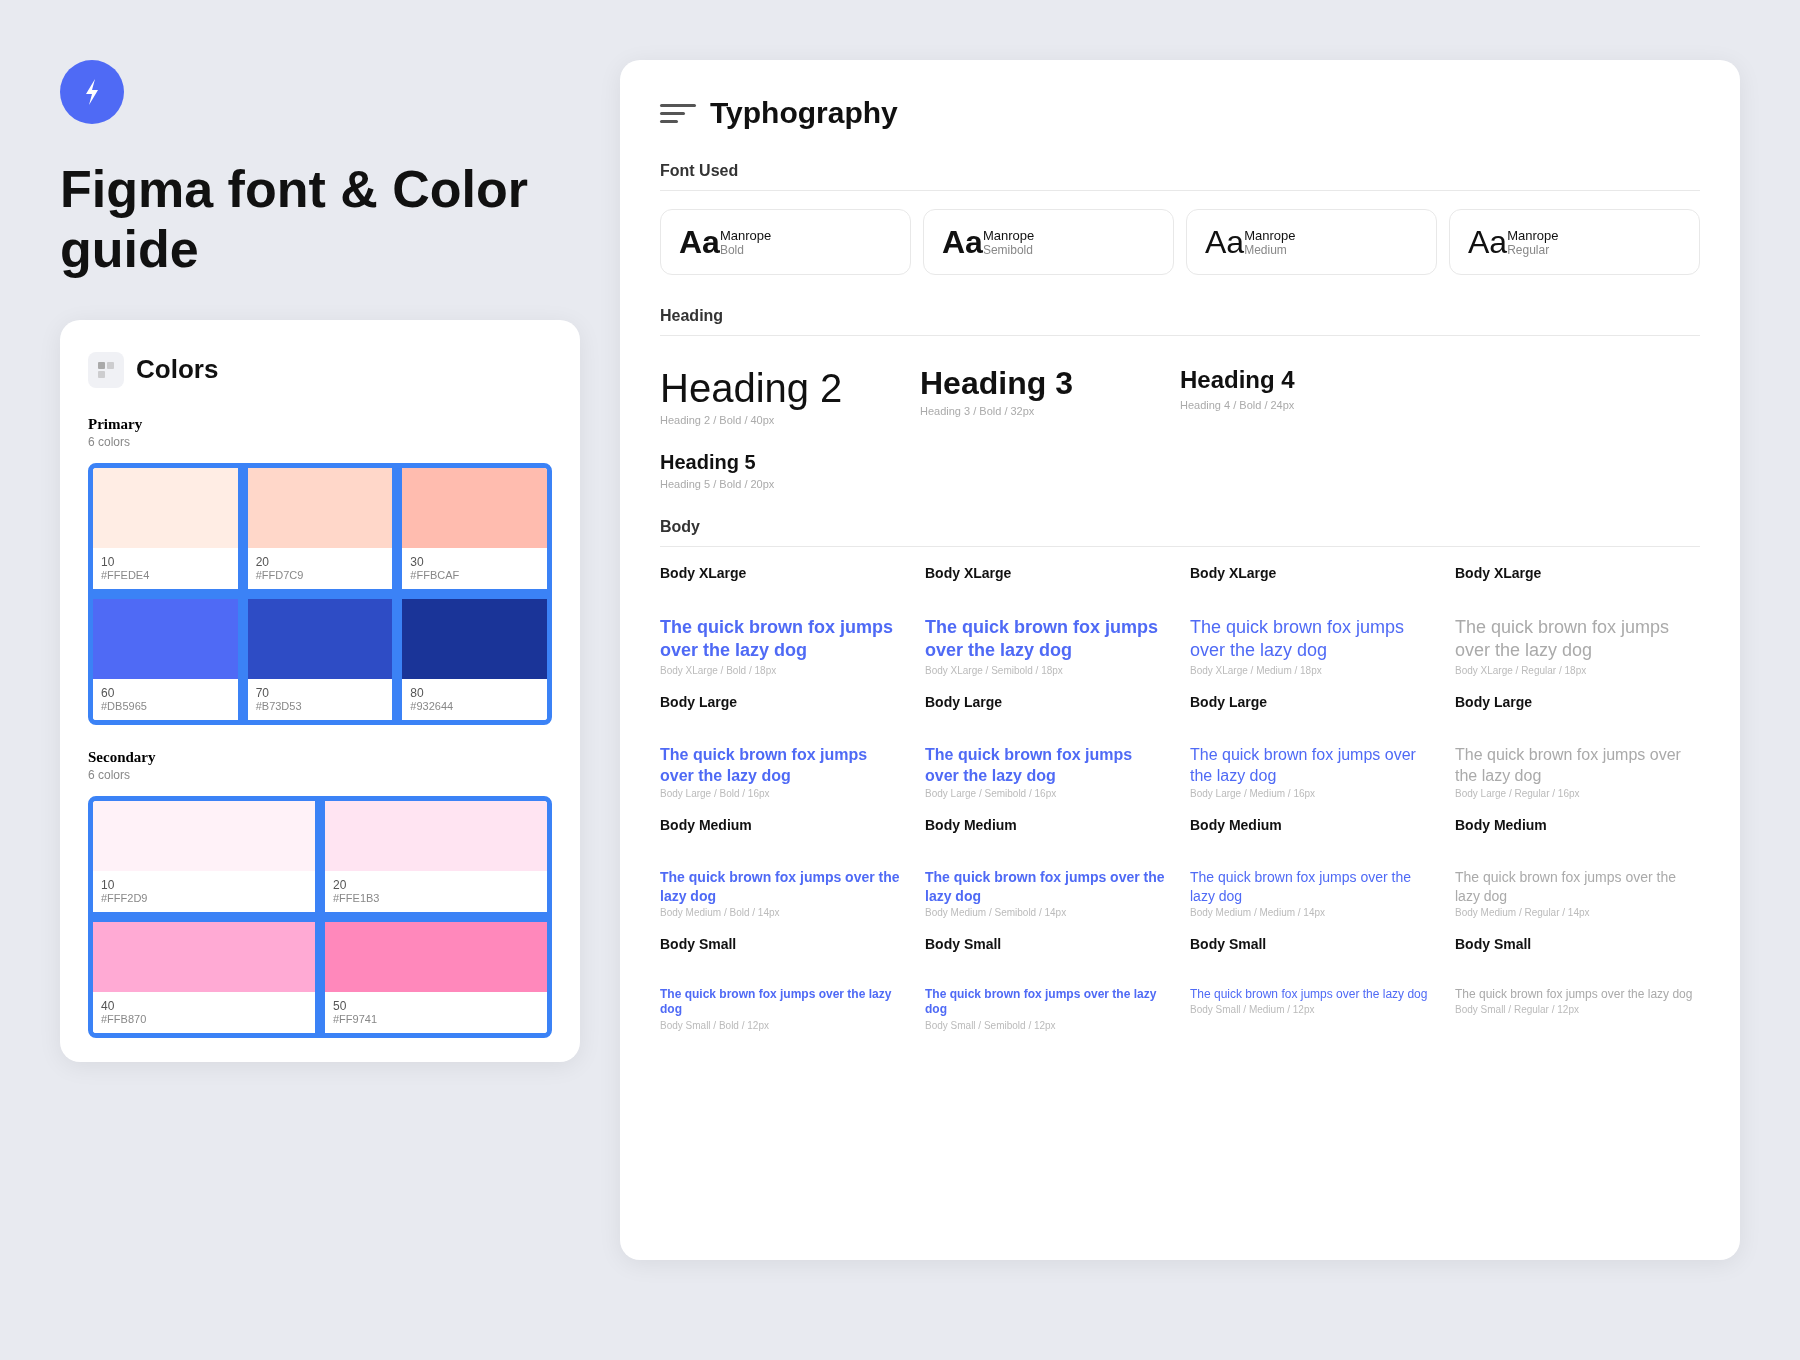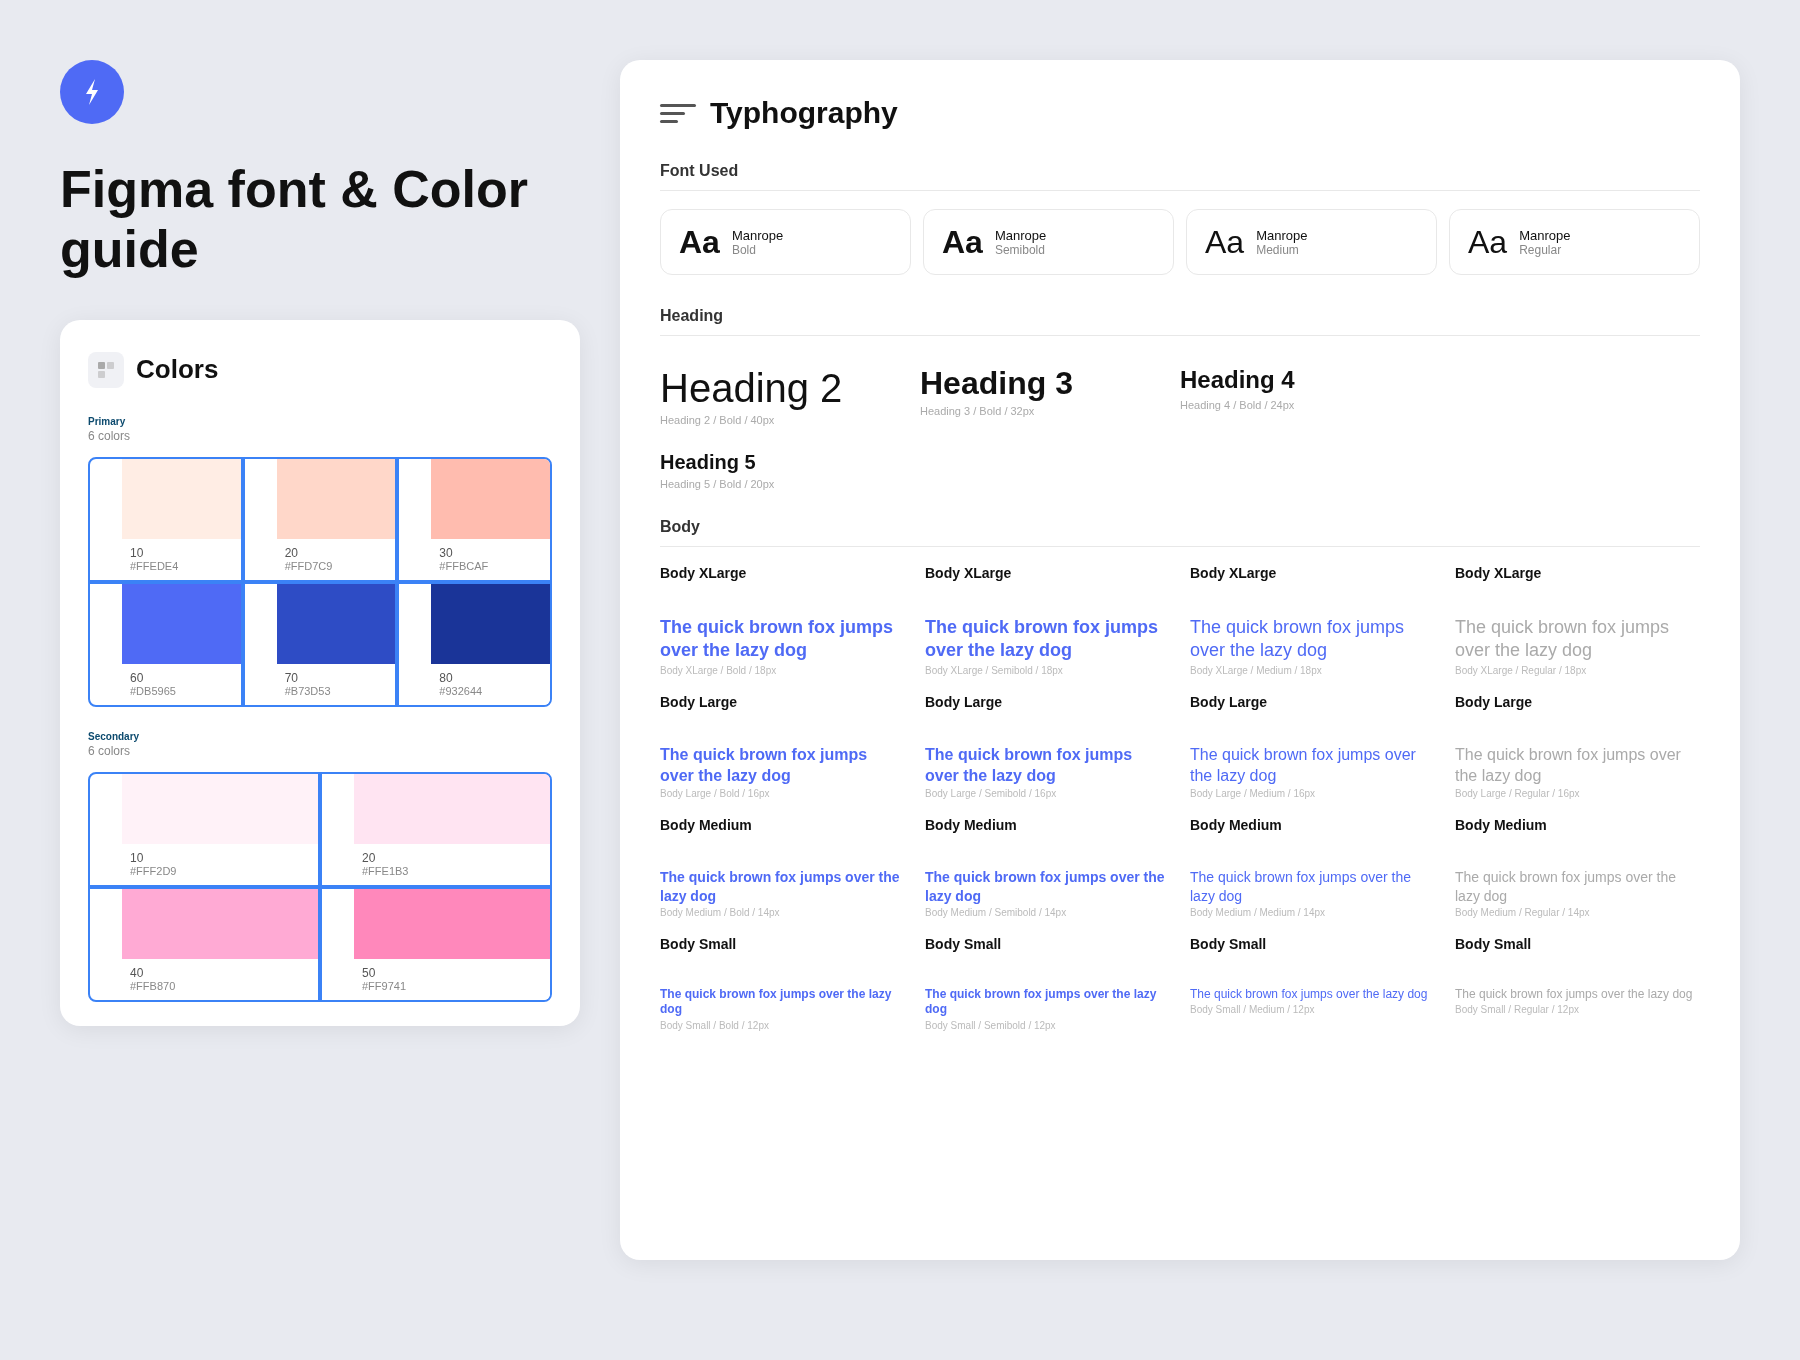--- a/index.html
+++ b/index.html
@@ -84,44 +84,44 @@
     }
 
     .card-title {
       font-size: 26px;
       font-weight: 800;
       color: #111;
       text-align: center;
     }
 
     .section-label {
-      font-size: 10px;
+      font-size: 15px;
       font-weight: 700;
-      color: #0c4a6e;
+      color: #000000;
       margin-bottom: 2px;
+      font-family: Liberation Serif, serif;
     }
 
     .section-sublabel {
       font-size: 12px;
       color: #888;
       margin-bottom: 14px;
     }
 
     .color-row {
       display: flex;
       gap: 0;
       margin-bottom: 0;
     }
 
     .color-swatch {
       flex: 1;
-      border: 2px solid #3b82f6;
+      border: 5px solid #3b82f6;
       border-radius: 0;
       overflow: hidden;
-      padding-left: 32px;
     }
 
     .color-swatch:first-child {
       border-radius: 8px 0 0 8px;
     }
 
     .color-swatch:last-child {
       border-radius: 0 8px 8px 0;
     }
 
@@ -228,21 +228,20 @@
       gap: 12px;
     }
 
     .font-card {
       flex: 1;
       border: 1px solid #e8e8e8;
       border-radius: 12px;
       padding: 16px 18px;
       display: flex;
       align-items: center;
-      gap: 12px;
     }
 
     .font-aa {
       font-size: 32px;
       font-weight: 400;
       color: #111;
       line-height: 1;
     }
 
     .font-info .font-name {

